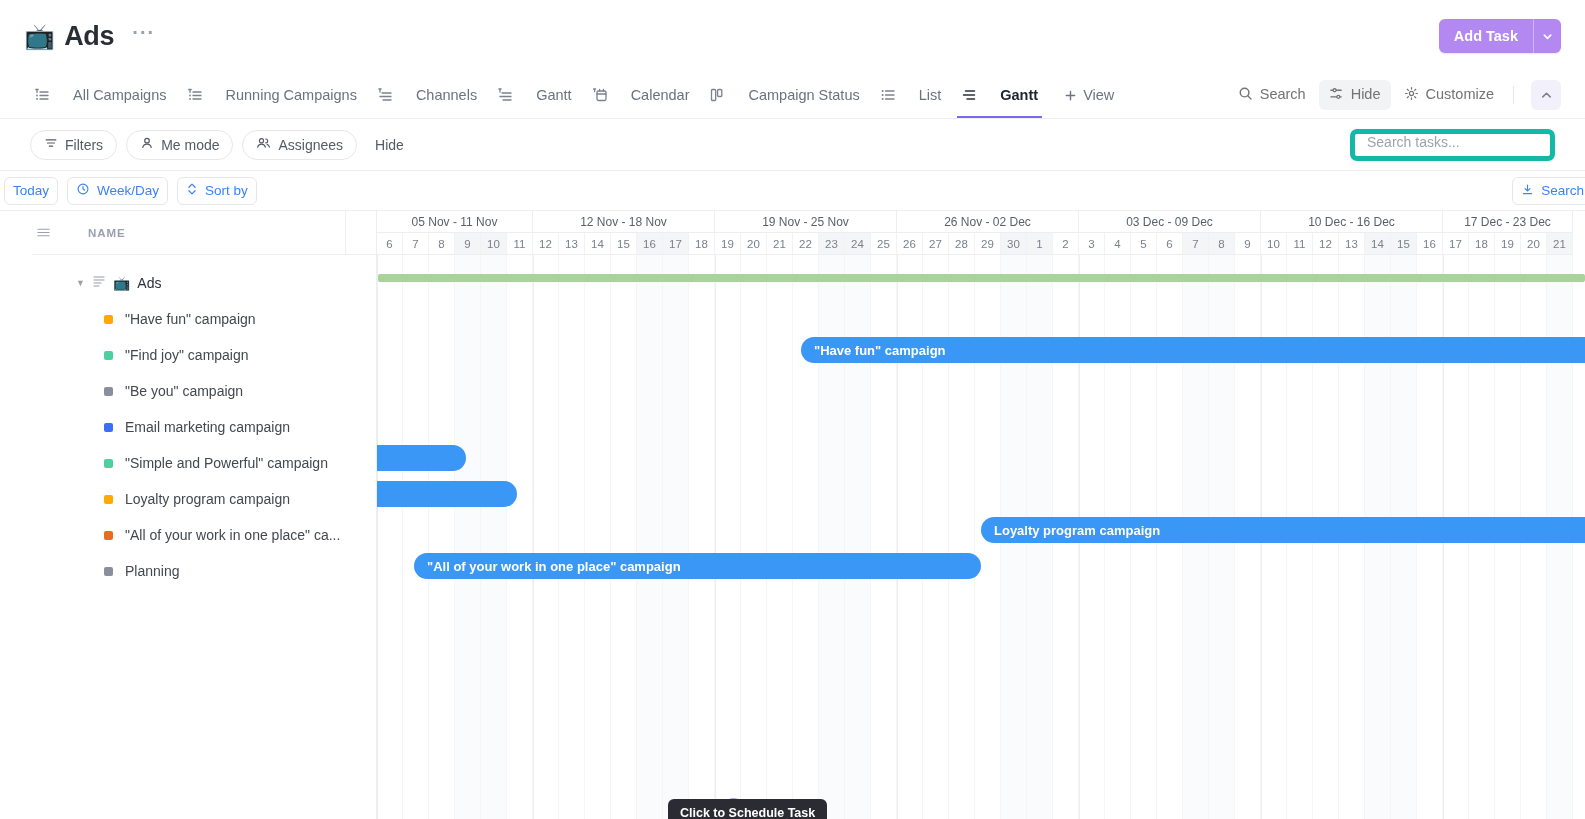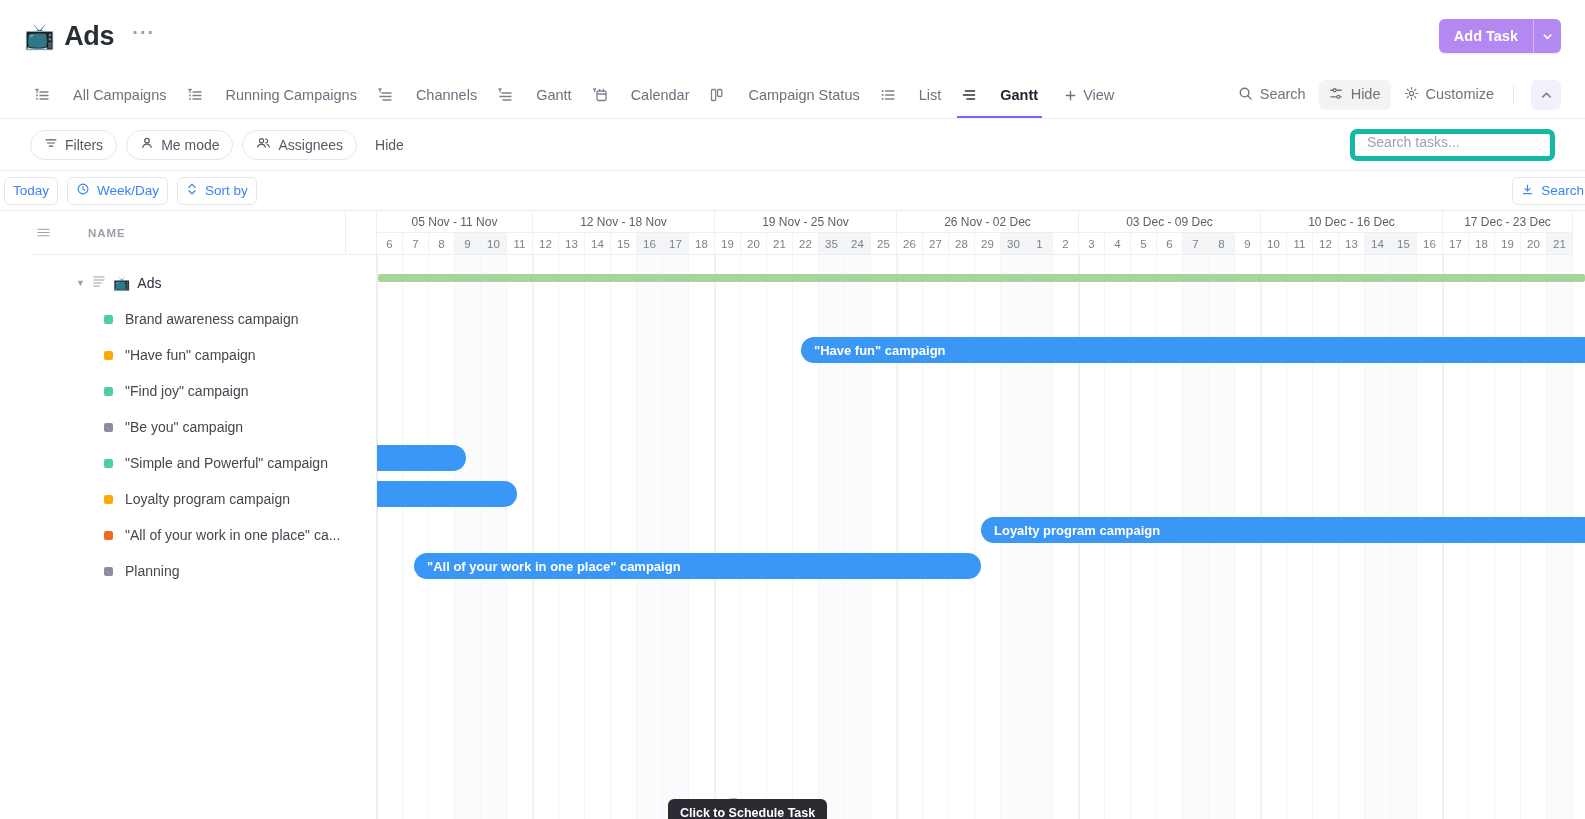--- a/index.html
+++ b/index.html
@@ -431,34 +431,34 @@
           <svg width="14" height="14" viewBox="0 0 14 14" fill="none" stroke="currentColor" stroke-width="1.3" stroke-linecap="round">
               <path d="M2 3h10M2 6h10M2 9h7M2 12h5"></path>
             </svg>
         </span>
         <span class="grp-emoji">📺</span>
         <span class="grp-name">Ads</span>
       </div>
 
       <div id="task-rows">
           <div class="task-row">
-            <span class="dot" style="background: rgb(78, 207, 160);"></span>
-            <span class="task-name">Brand awareness campaign</span>
-          </div>
-          <div class="task-row">
             <span class="dot" style="background: rgb(255, 170, 0);"></span>
             <span class="task-name">"Have fun" campaign</span>
           </div>
           <div class="task-row">
             <span class="dot" style="background: rgb(78, 207, 160);"></span>
             <span class="task-name">"Find joy" campaign</span>
           </div>
           <div class="task-row">
             <span class="dot" style="background: rgb(139, 142, 156);"></span>
             <span class="task-name">"Be you" campaign</span>
+          </div>
+          <div class="task-row">
+            <span class="dot" style="background: rgb(59, 111, 245);"></span>
+            <span class="task-name">Email marketing campaign</span>
           </div>
           <div class="task-row">
             <span class="dot" style="background: rgb(78, 207, 160);"></span>
             <span class="task-name">"Simple and Powerful" campaign</span>
           </div>
           <div class="task-row">
             <span class="dot" style="background: rgb(255, 170, 0);"></span>
             <span class="task-name">Loyalty program campaign</span>
           </div>
           <div class="task-row">
@@ -542,21 +542,21 @@
             <div class="day">13</div>
             <div class="day">14</div>
             <div class="day">15</div>
             <div class="day we">16</div>
             <div class="day we">17</div>
             <div class="day">18</div>
             <div class="day">19</div>
             <div class="day">20</div>
             <div class="day">21</div>
             <div class="day">22</div>
-            <div class="day we">35</div>
+            <div class="day we">23</div>
             <div class="day we">24</div>
             <div class="day">25</div>
             <div class="day">26</div>
             <div class="day">27</div>
             <div class="day">28</div>
             <div class="day">29</div>
             <div class="day we">30</div>
             <div class="day we">1</div>
             <div class="day">2</div>
             <div class="day">3</div>

